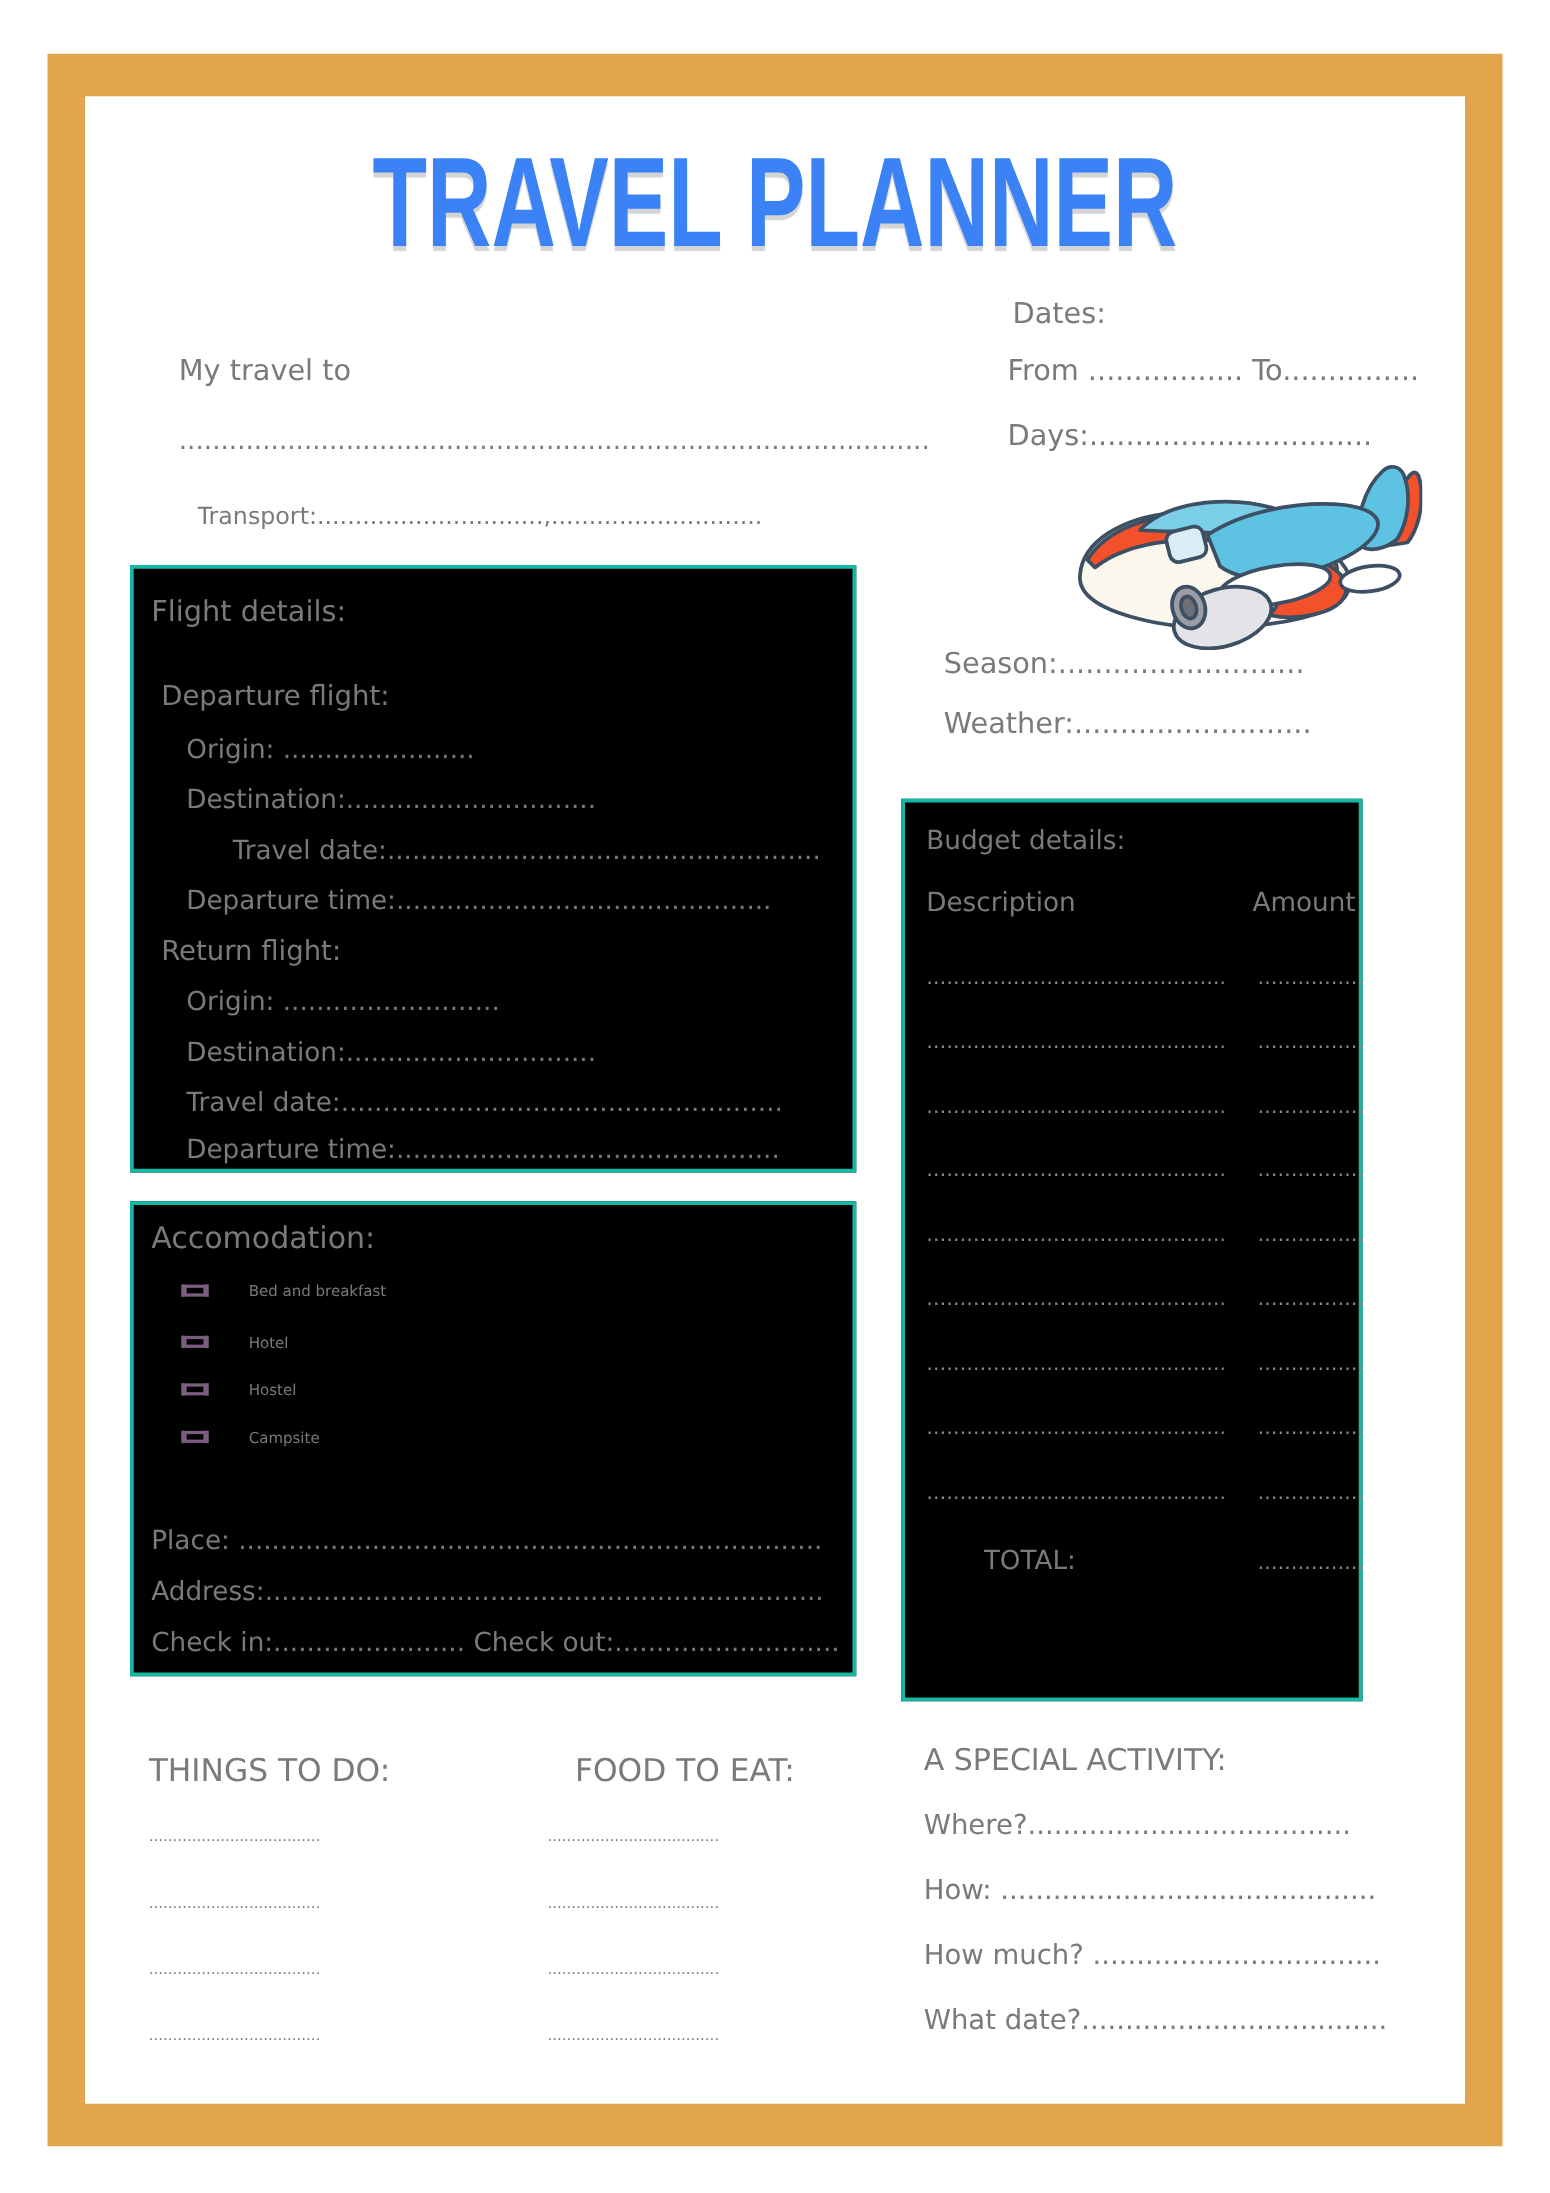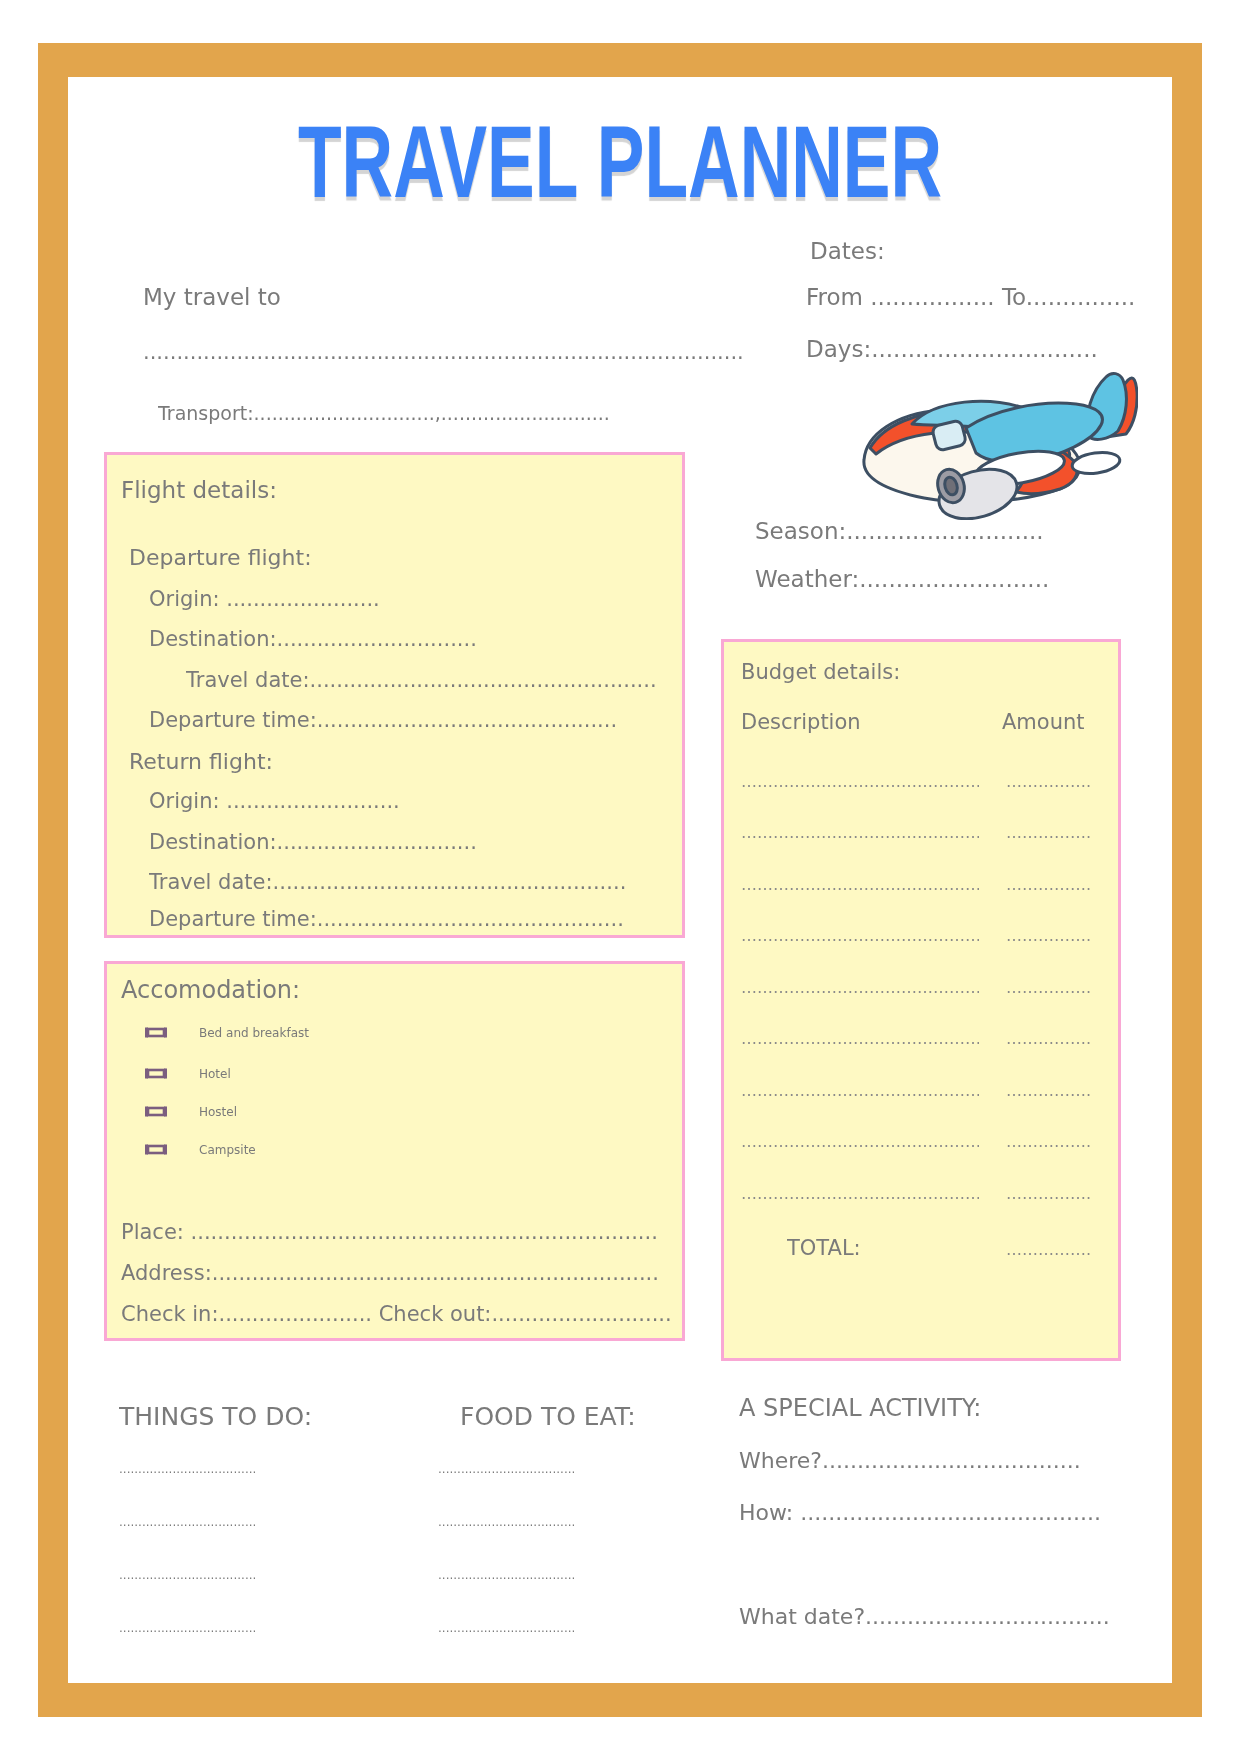--- a/index.html
+++ b/index.html
@@ -7,21 +7,21 @@
         font-family:"DejaVu Sans",sans-serif;color:#7a7a7a;}
   .frame{position:absolute;left:38px;top:43px;width:1164px;height:1674px;box-sizing:border-box;
          border-style:solid;border-color:#E2A54C;border-width:34px 30px 34px 30px;}
   .abs{position:absolute;white-space:nowrap;overflow:hidden;}
   .title{position:absolute;left:0;top:96px;width:100%;height:132px;line-height:132px;text-align:center;
          color:#3b82f6;font-family:"Liberation Sans",sans-serif;font-weight:700;font-size:102px;
          text-shadow:0 4px 1px rgba(60,60,60,0.22);}
   .title-inner{display:inline-block;transform:scaleX(0.70);transform-origin:center;letter-spacing:0px;}
   .t23{font-size:23px;} .t22{font-size:22px;} .t21{font-size:21px;} .t20{font-size:12px;}
   .t19{font-size:19px;} .t25{font-size:25px;} .t24{font-size:24px;} .t16{font-size:16px;}
-  .box{position:absolute;box-sizing:border-box;border:3px solid #f9a8d4;background:#fef9c3;}
+  .box{position:absolute;box-sizing:border-box;border:3px solid #14b8a6;background:#000000;}
   .u{border-bottom:2px solid #7a7a7a;padding-bottom:1px;}
   .opt{position:absolute;display:flex;align-items:center;gap:30px;}
   .bedicon{display:inline-block;width:26px;height:17px;flex:0 0 auto;}
   .budget-dots{color:#8a8a8a;}
   svg{display:block;}
 </style>
 </head>
 <body>
 
 <div class="page">
@@ -130,21 +130,21 @@
           </svg>
         </span>
       <span class="t20">Campsite</span>
     </div>
 
     <div class="abs t21" style="left:14px;top:256px;width:550px;">Place: ......................................................................</div>
     <div class="abs t21" style="left:14px;top:297px;width:550px;">Address:...................................................................</div>
     <div class="abs t21" style="left:14px;top:338px;width:550px;">Check in:....................... Check out:............................</div>
   </div>
 
-  <div class="box" style="left:721px;top:639px;width:400px;height:722px;">
+  <div class="box" style="left:721px;top:639px;width:369px;height:722px;">
     <div class="abs t21" style="left:17px;top:18px;width:360px;">Budget details:</div>
     <div class="abs t21" style="left:17px;top:68px;width:220px;">Description</div>
     <div class="abs t21" style="left:278px;top:68px;width:110px;">Amount</div>
 
     <div class="abs t16 budget-dots" style="left:17px;top:130px;width:238px;">…………………………………………..</div>
     <div class="abs t16 budget-dots" style="left:282px;top:130px;width:100px;">…………….</div>
     <div class="abs t16 budget-dots" style="left:17px;top:181px;width:238px;">…………………………………………..</div>
     <div class="abs t16 budget-dots" style="left:282px;top:181px;width:100px;">…………….</div>
     <div class="abs t16 budget-dots" style="left:17px;top:233px;width:238px;">…………………………………………..</div>
     <div class="abs t16 budget-dots" style="left:282px;top:233px;width:100px;">…………….</div>
@@ -174,15 +174,16 @@
   <div class="abs t20" style="left:119px;top:1621px;width:232px;">....................................</div>
 
   <div class="abs t20" style="left:438px;top:1462px;width:232px;">....................................</div>
   <div class="abs t20" style="left:438px;top:1515px;width:232px;">....................................</div>
   <div class="abs t20" style="left:438px;top:1568px;width:232px;">....................................</div>
   <div class="abs t20" style="left:438px;top:1621px;width:232px;">....................................</div>
 
   <div class="abs t24" style="left:739px;top:1394px;width:400px;">A SPECIAL ACTIVITY:</div>
   <div class="abs t22" style="left:739px;top:1448px;width:400px;">Where?.....................................</div>
   <div class="abs t22" style="left:739px;top:1500px;width:400px;">How: ...........................................</div>
+  <div class="abs t22" style="left:739px;top:1552px;width:400px;">How much? .................................</div>
   <div class="abs t22" style="left:739px;top:1604px;width:400px;">What date?...................................</div>
 
 </div>
 
 </body></html>

